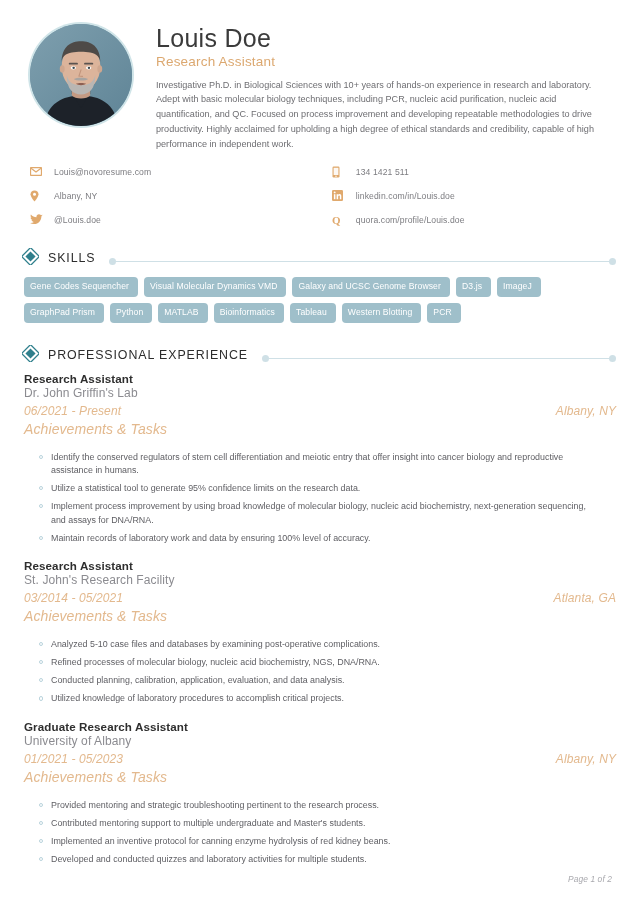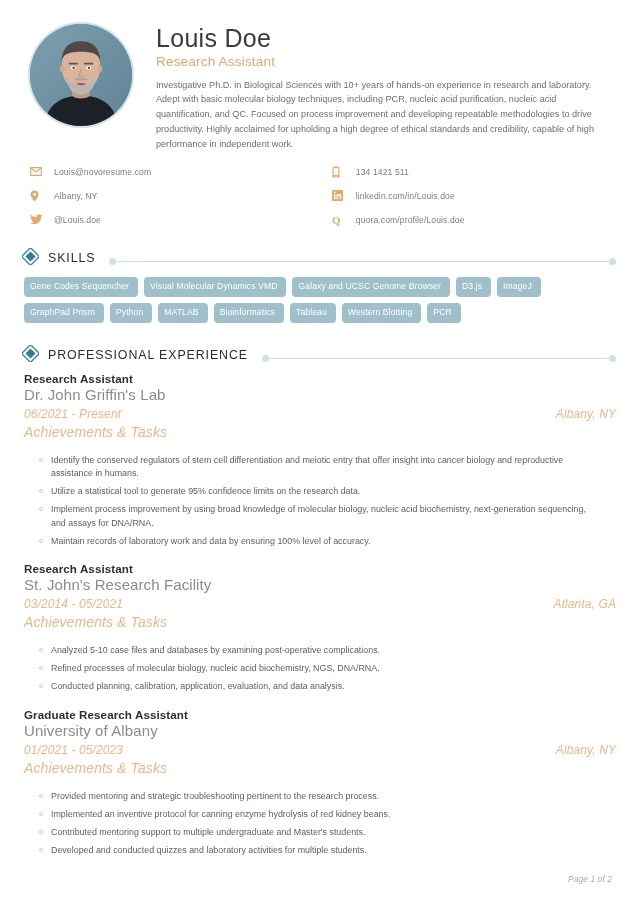--- a/index.html
+++ b/index.html
@@ -179,21 +179,21 @@
   .job { margin-bottom: 14px; }
   .job:last-child { margin-bottom: 0; }
   .job-role {
     font-size: 11.6px;
     font-weight: bold;
     color: #2f2f2f;
     letter-spacing: 0.1px;
     margin-bottom: 1px;
   }
   .job-company {
-    font-size: 15px;
+    font-size: 12px;
     font-weight: 400;
     color: #8b8b90;
     letter-spacing: 0.1px;
     margin-bottom: 4px;
   }
   .job-meta {
     display: flex;
     justify-content: space-between;
     align-items: baseline;
     font-size: 12px;
@@ -440,35 +440,36 @@
       <div class="job-company">St. John's Research Facility</div>
       <div class="job-meta">
         <span>03/2014 - 05/2021</span>
         <span>Atlanta, GA</span>
       </div>
       <div class="job-sub">Achievements &amp; Tasks</div>
       <ul class="bullets">
         <li>Analyzed 5-10 case files and databases by examining post-operative complications.</li>
         <li>Refined processes of molecular biology, nucleic acid biochemistry, NGS, DNA/RNA.</li>
         <li>Conducted planning, calibration, application, evaluation, and data analysis.</li>
+        <li>Utilized knowledge of laboratory procedures to accomplish critical projects.</li>
       </ul>
     </div>
 
     <div class="job">
       <div class="job-role">Graduate Research Assistant</div>
       <div class="job-company">University of Albany</div>
       <div class="job-meta">
         <span>01/2021 - 05/2023</span>
         <span>Albany, NY</span>
       </div>
       <div class="job-sub">Achievements &amp; Tasks</div>
       <ul class="bullets">
         <li>Provided mentoring and strategic troubleshooting pertinent to the research process.</li>
+        <li>Contributed mentoring support to multiple undergraduate and Master's students.</li>
         <li>Implemented an inventive protocol for canning enzyme hydrolysis of red kidney beans.</li>
-        <li>Contributed mentoring support to multiple undergraduate and Master's students.</li>
         <li>Developed and conducted quizzes and laboratory activities for multiple students.</li>
       </ul>
     </div>
 
   </div>
 
   <div class="footer">Page 1 of 2</div>
 
 </div>
 

